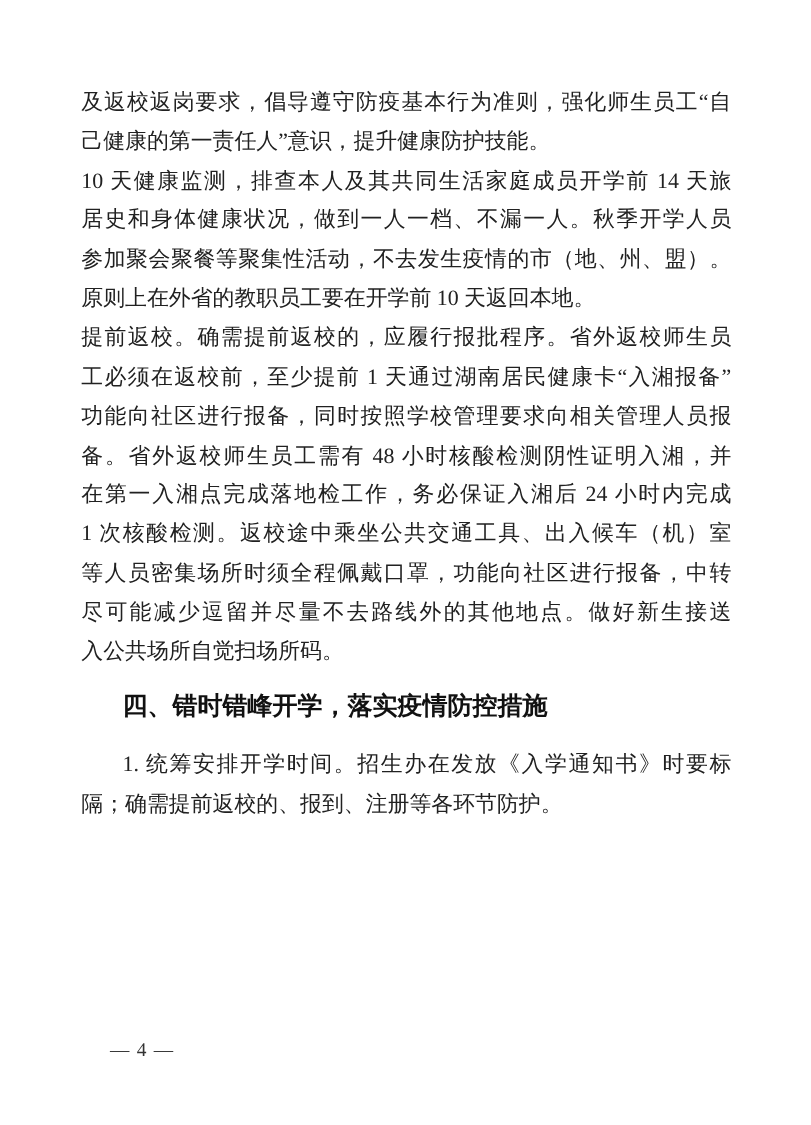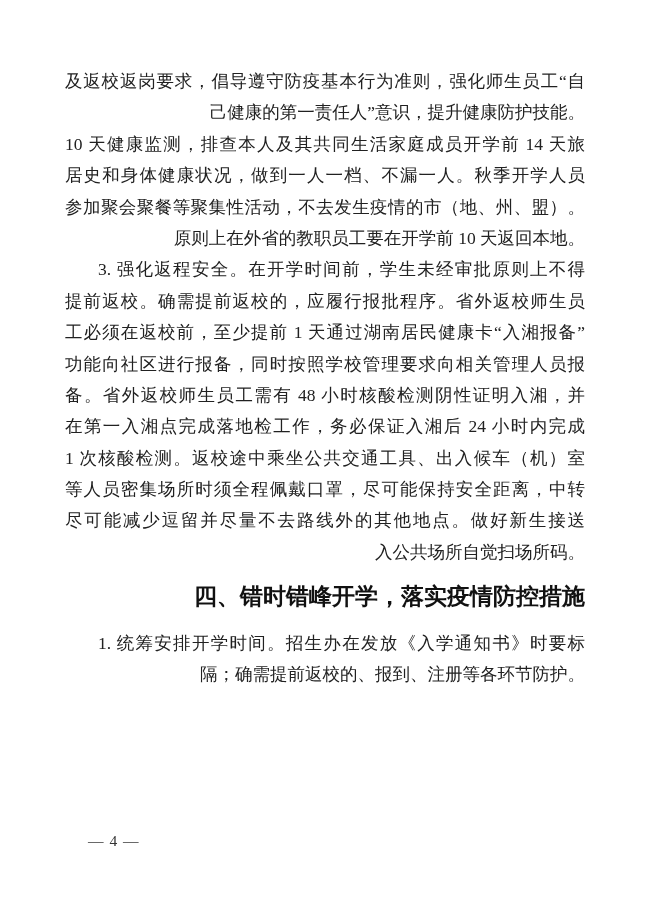--- a/index.html
+++ b/index.html
@@ -17,31 +17,31 @@
   .content {
     position: absolute;
     left: 65px; top: 66px;
     width: 520px;
   }
   .line {
     font-size: 17.5px;
     line-height: 31.4px;
     height: 31.4px;
     color: #212121;
-    text-align: right;
+    text-align: left;
   }
   .line.fill {
     text-align: justify;
     text-align-last: justify;
   }
   .line.indent { text-indent: 33px; }
   .line.heading {
     font-family: "Liberation Sans", "DejaVu Sans", sans-serif;
     font-weight: bold;
-    font-size: 23px;
+    font-size: 20px;
     color: #111111;
     margin-top: 13px;
     margin-bottom: 15px;
   }
   .footer {
     position: absolute;
     left: 88px; top: 831px;
     font-size: 15.5px;
     line-height: 20px;
     color: #333333;
@@ -52,28 +52,27 @@
 <body>
 
 <div class="page">
   <main class="content" id="content">
       <div class="line fill">及返校返岗要求，倡导遵守防疫基本行为准则，强化师生员工“自</div>
       <div class="line">己健康的第一责任人”意识，提升健康防护技能。</div>
       <div class="line fill">10 天健康监测，排查本人及其共同生活家庭成员开学前 14 天旅</div>
       <div class="line fill">居史和身体健康状况，做到一人一档、不漏一人。秋季开学人员</div>
       <div class="line fill">参加聚会聚餐等聚集性活动，不去发生疫情的市（地、州、盟）。</div>
       <div class="line">原则上在外省的教职员工要在开学前 10 天返回本地。</div>
-      <div class="line fill indent">3. 强化返程安全。在开学时间前，学生未经审批原则上不得</div>
       <div class="line fill">提前返校。确需提前返校的，应履行报批程序。省外返校师生员</div>
       <div class="line fill">工必须在返校前，至少提前 1 天通过湖南居民健康卡“入湘报备”</div>
       <div class="line fill">功能向社区进行报备，同时按照学校管理要求向相关管理人员报</div>
       <div class="line fill">备。省外返校师生员工需有 48 小时核酸检测阴性证明入湘，并</div>
       <div class="line fill">在第一入湘点完成落地检工作，务必保证入湘后 24 小时内完成</div>
       <div class="line fill">1 次核酸检测。返校途中乘坐公共交通工具、出入候车（机）室</div>
-      <div class="line fill">等人员密集场所时须全程佩戴口罩，尽可能保持安全距离，中转</div>
+      <div class="line fill">等人员密集场所时须全程佩戴口罩，功能向社区进行报备，中转</div>
       <div class="line fill">尽可能减少逗留并尽量不去路线外的其他地点。做好新生接送</div>
       <div class="line">入公共场所自觉扫场所码。</div>
       <div class="line heading indent">四、错时错峰开学，落实疫情防控措施</div>
       <div class="line fill indent">1. 统筹安排开学时间。招生办在发放《入学通知书》时要标</div>
       <div class="line">隔；确需提前返校的、报到、注册等各环节防护。</div>
     </main>
   <div class="footer">— 4 —</div>
 </div>
 
 </body></html>

